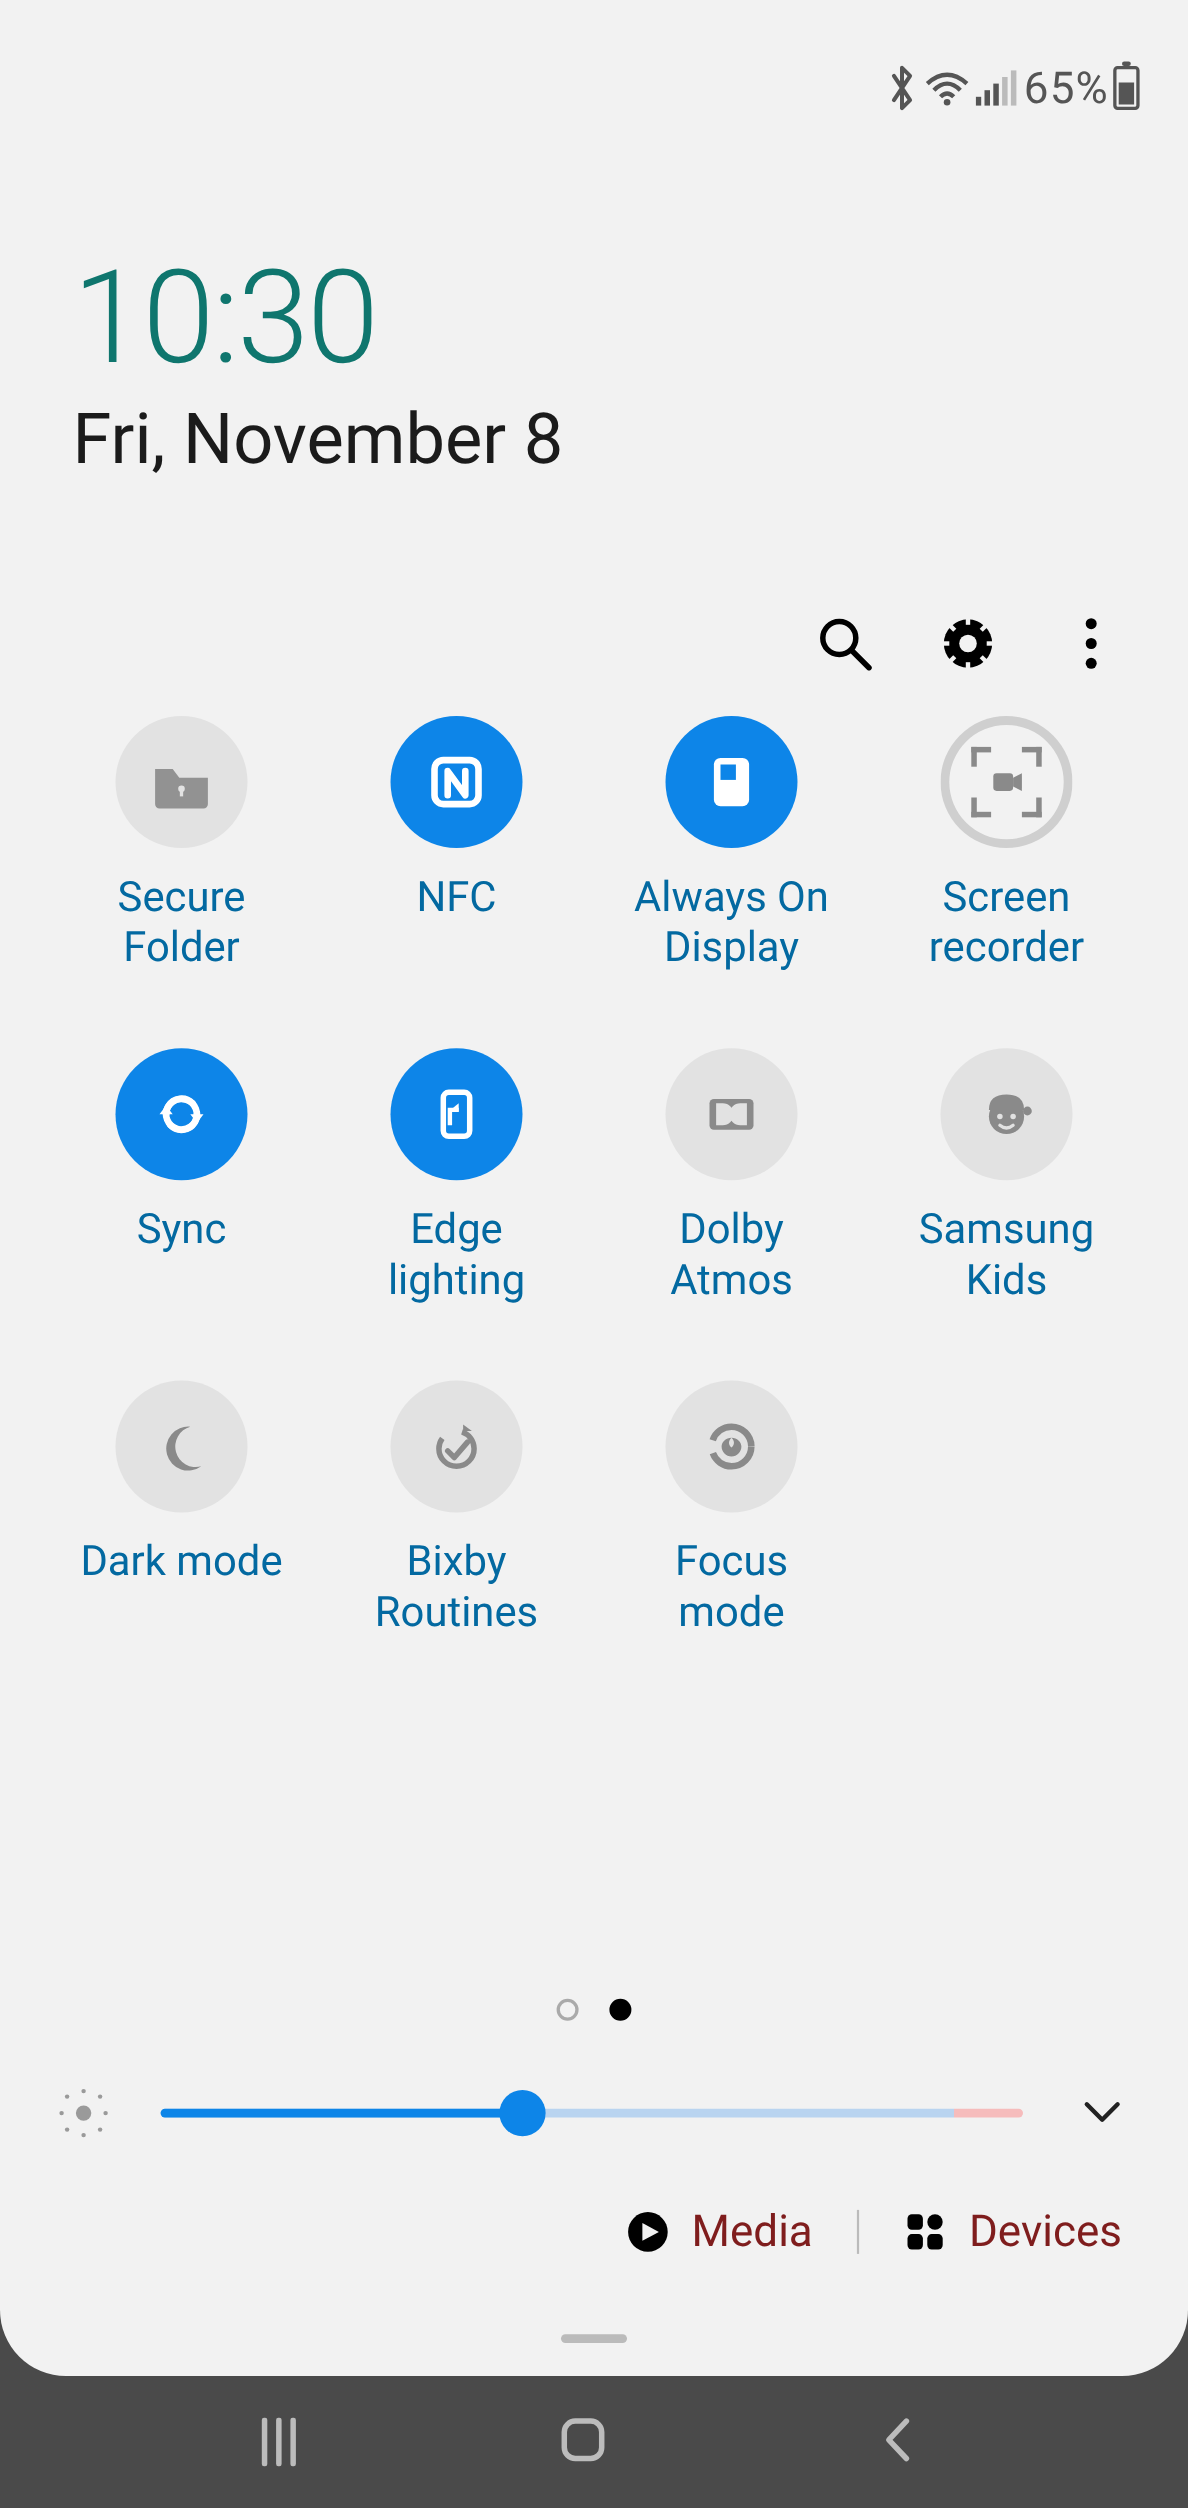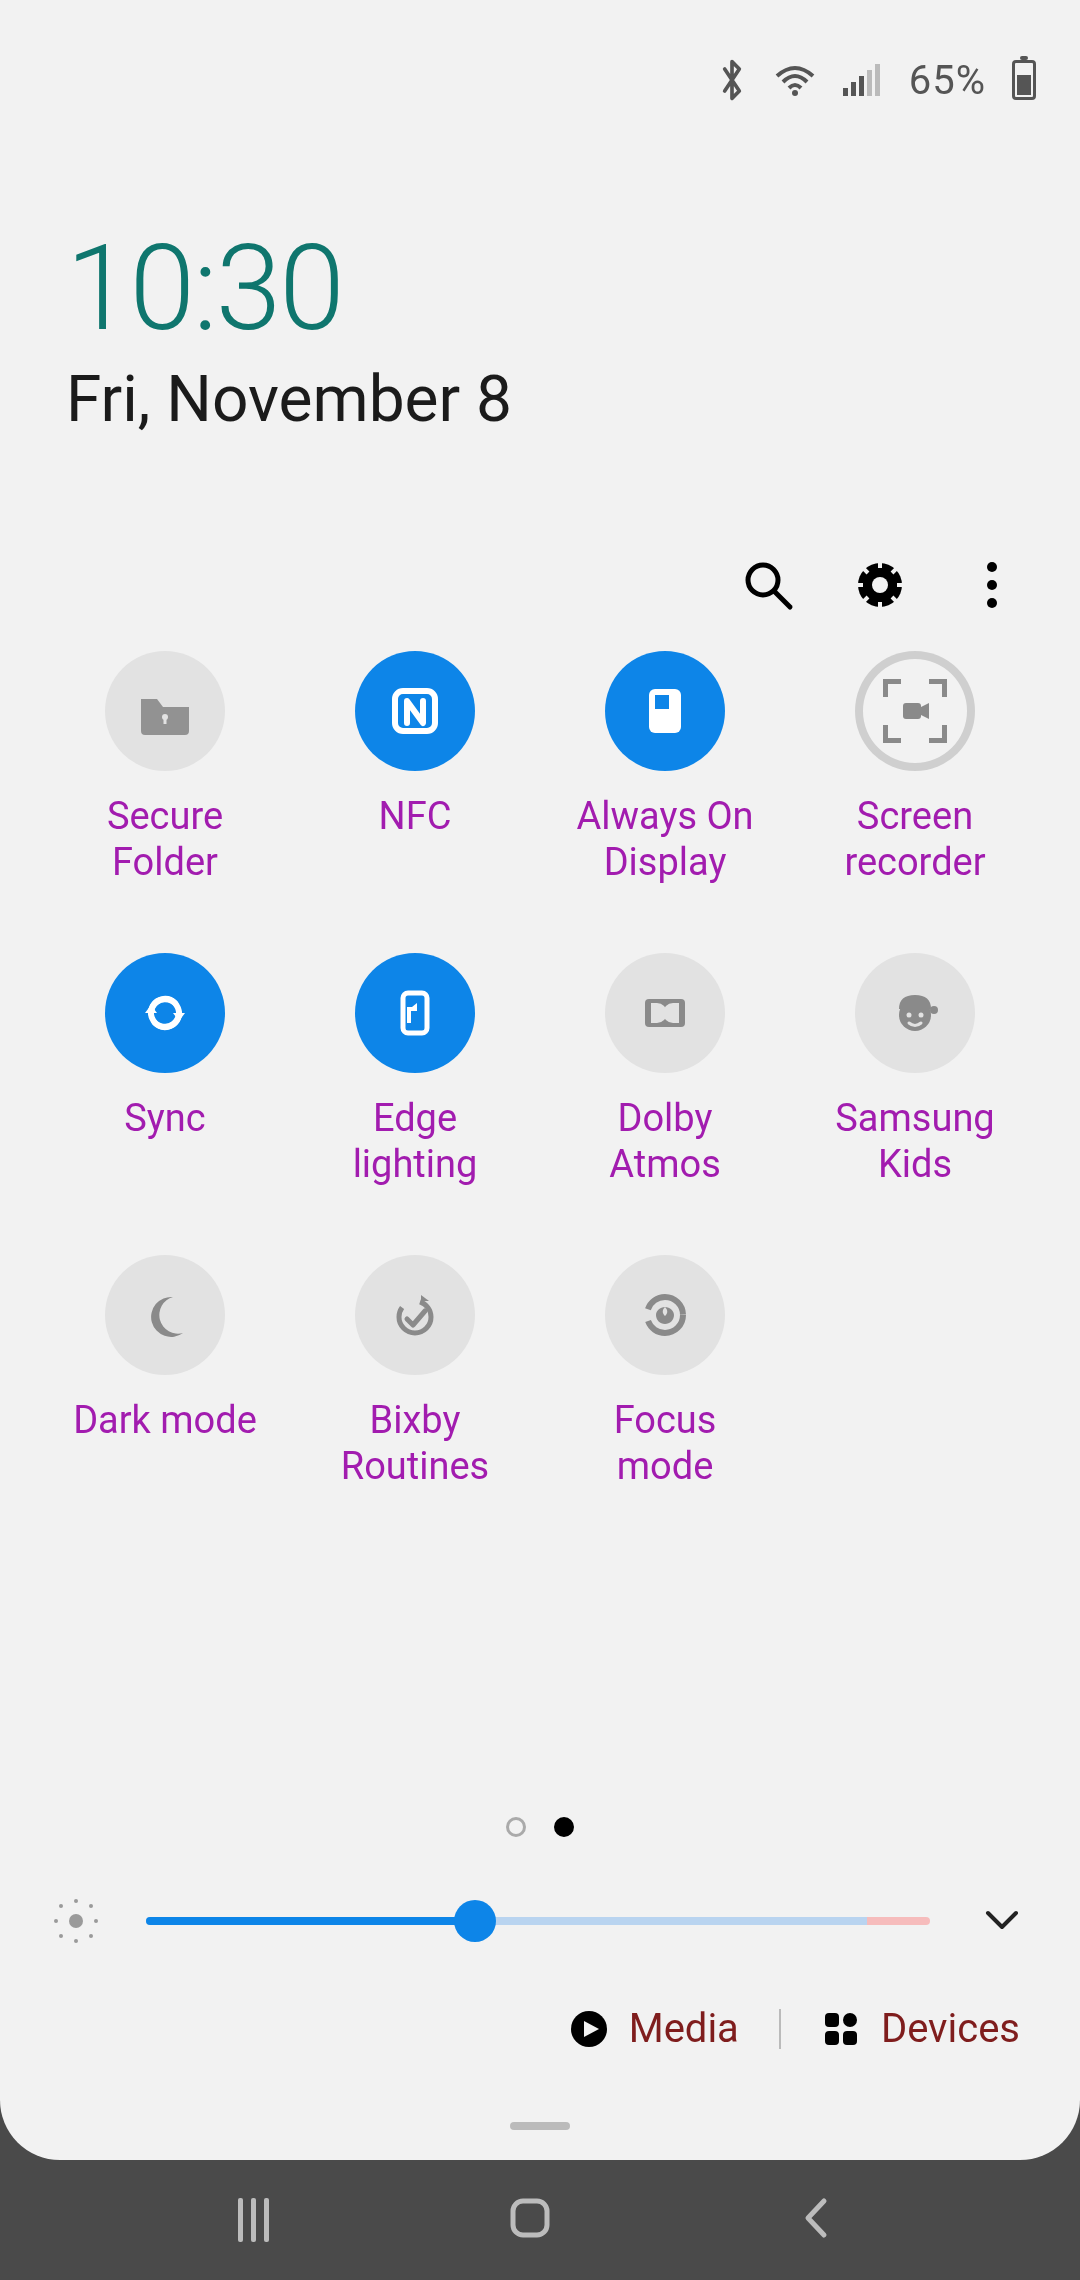--- a/index.html
+++ b/index.html
@@ -15,21 +15,21 @@
     display: flex;
     flex-direction: column;
   }
 
   
   .status-bar {
     height: 160px;
     display: flex;
     align-items: center;
     justify-content: flex-end;
-    gap: 26px;
+    gap: 4px;
     padding-right: 44px;
     color: #555;
     font-size: 40px;
     font-weight: 400;
   }
   .status-bar .pct { letter-spacing: 1px; }
   .status-bar svg { display: block; }
   .battery {
     width: 24px; height: 40px;
     border: 3px solid #555;
@@ -103,21 +103,21 @@
     border-radius: 50%;
     display: flex; align-items: center; justify-content: center;
     background: #e2e2e2;
     color: #8a8a8a;
     position: relative;
   }
   .tile-circle.active { background: #0d85e8; color: #fff; }
   .tile-circle.outlined { box-shadow: inset 0 0 0 8px #cfcfcf; background: #f2f2f2; }
   .tile-label {
     font-size: 38px;
-    color: #a21caf;
+    color: #0369a1;
     text-align: center;
     line-height: 1.22;
     white-space: pre-line;
     font-weight: 400;
   }
 
   
   .tile-circle svg { width: 56px; height: 56px; }
   .cam-brackets { position:absolute; inset:0; }
   .cam-brackets span{

